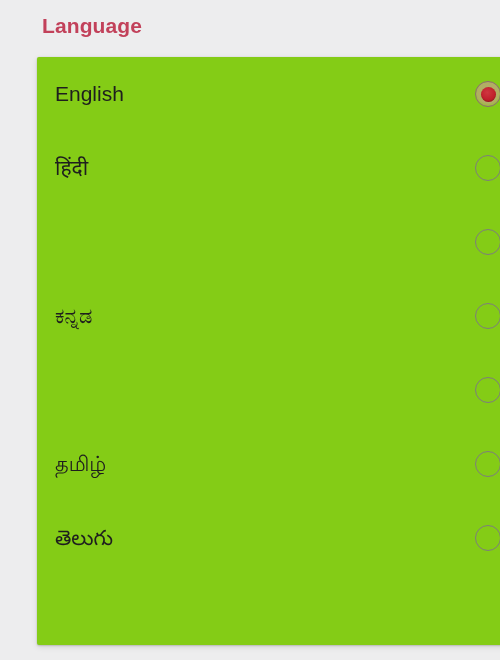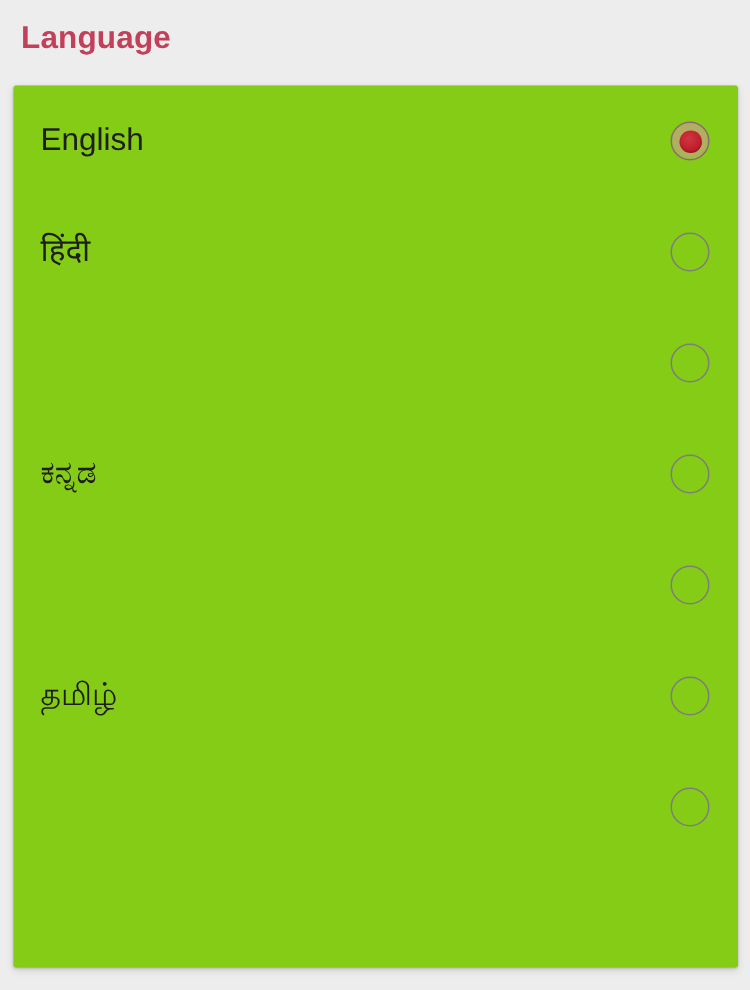--- a/index.html
+++ b/index.html
@@ -15,20 +15,21 @@
     overflow: hidden;
     position: relative;
     -webkit-font-smoothing: antialiased;
   }
 
   
   .screen {
     position: absolute;
     inset: 0;
     background: #ededee;
+    margin-left: 28px;
   }
 
   
   .page-title {
     position: absolute;
     left: 14px;
     top: 12px;
     font-size: 21px;
     font-weight: bold;
     letter-spacing: 0.1px;
@@ -179,20 +180,21 @@
             <span class="ring"></span>
           </span>
         </div>
         <div class="option-row" style="top: 370px;">
           <span class="option-label">தமிழ்</span>
           <span class="radio">
             <span class="ring"></span>
           </span>
         </div>
         <div class="option-row" style="top: 444px;">
+          <span class="option-label">తెలుగు</span>
           <span class="radio">
             <span class="ring"></span>
           </span>
         </div>
       </div>
     <div class="watermark"></div>
   </div>
 
 </div>
 

